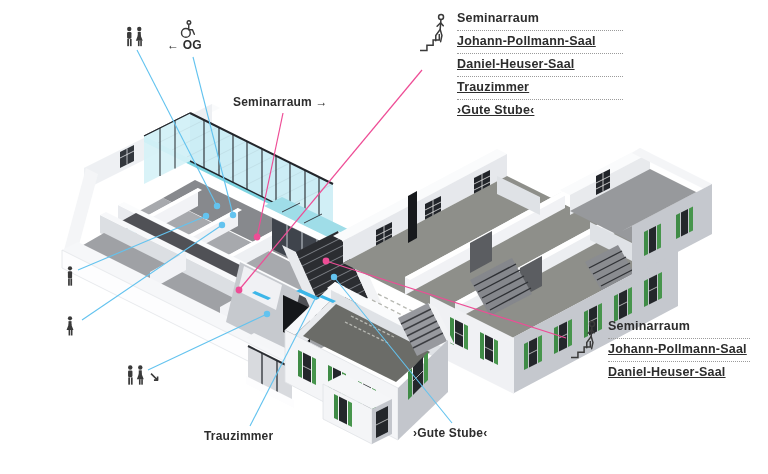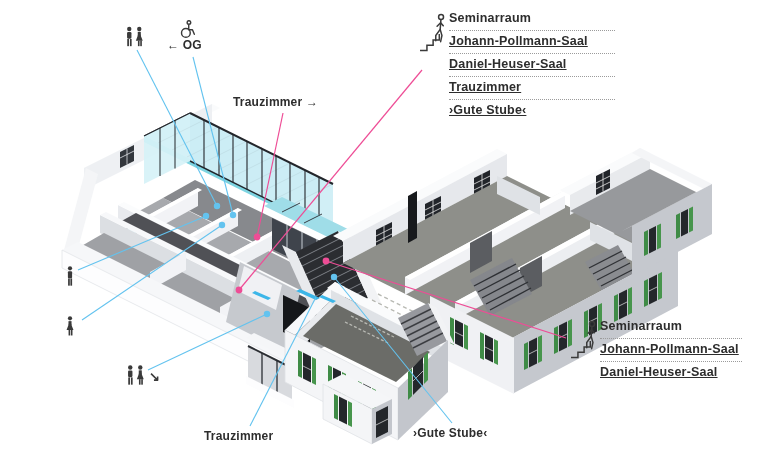--- a/index.html
+++ b/index.html
@@ -14,21 +14,21 @@
     position:relative;width:768px;height:474px;background:#ffffff;overflow:hidden;
     font-family:"Liberation Sans",sans-serif;color:var(--ink);
   }
   .scene{position:absolute;left:0;top:0;}
   .lbl{position:absolute;font-size:12px;font-weight:700;letter-spacing:.2px;color:var(--ink);white-space:nowrap;}
   .arrow-lbl{position:absolute;font-size:13px;font-weight:700;color:#3a3a3a;}
   .ic{position:absolute;}
   .ic svg{display:block;}
   .legend{position:absolute;display:flex;align-items:flex-start;}
   .legend .legend-icon{flex:0 0 auto;margin-top:2px;}
-  .legend .legend-items{margin-left:0;}
+  .legend .legend-items{margin-left:8px;}
   .legend-item{font-size:12.5px;font-weight:700;letter-spacing:.2px;color:var(--ink);padding:3px 0 5px;}
   .legend-item + .legend-item{border-top:1px dotted #9b9b9b;text-decoration:underline;}
   #legend-top .legend-items{width:166px;}
   #legend-bottom .legend-items{width:142px;}
   .blue-ln{stroke:var(--leader-blue);stroke-width:1.1;}
   .pink-ln{stroke:var(--leader-pink);stroke-width:1.2;}
   .blue-dot{fill:var(--leader-blue);}
   .pink-dot{fill:var(--leader-pink);}
 </style>
 </head>
@@ -411,21 +411,21 @@
       <path d="M16 5.4 L12.4 14.8 H19.6 Z"></path>
       <rect x="14.4" y="5.6" width="3.2" height="4.5"></rect>
       <rect x="14.6" y="14.8" width="1.7" height="5.8"></rect>
       <rect x="17" y="14.8" width="1.7" height="5.8"></rect>
     </svg>
   </div>
   <span class="arrow-lbl" style="left:149px;top:369px;">↘</span>
 
   <div class="lbl" style="left:167px;top:38px;">← OG</div>
 
-  <div class="lbl" style="left:233px;top:95px;">Trauzimmer →</div>
+  <div class="lbl" style="left:233px;top:95px;">Seminarraum →</div>
 
   <div class="lbl" style="left:204px;top:429px;">Trauzimmer</div>
 
   <div class="lbl" style="left:413px;top:426px;">›Gute Stube‹</div>
 
   <div class="legend" id="legend-top" style="left:419px;top:8px;">
     <div class="legend-icon">
       <svg width="30" height="44" viewBox="0 0 34 46" fill="none" stroke="#3a3a3a" stroke-width="1.7" stroke-linecap="square">
         <path d="M2 44 h7 v-6 h7 v-6 h7 v-6"></path>
         <circle cx="25" cy="6" r="2.8"></circle>

